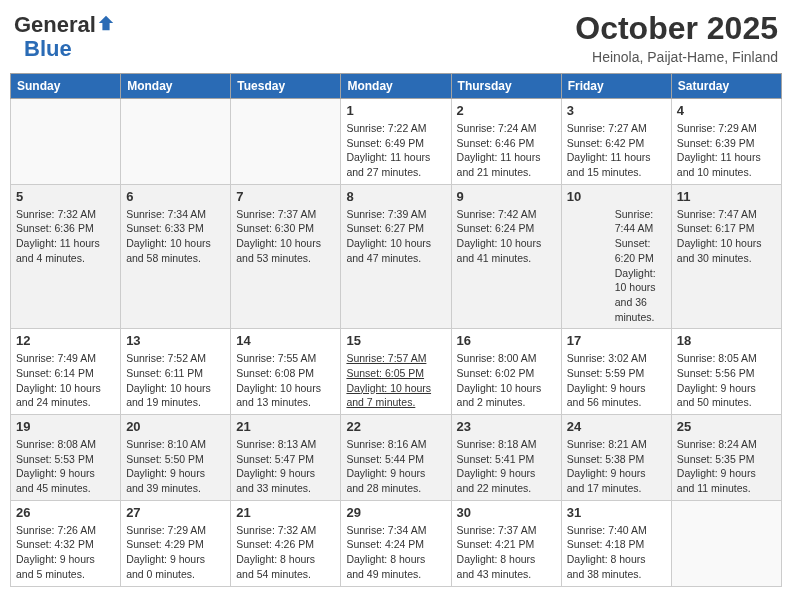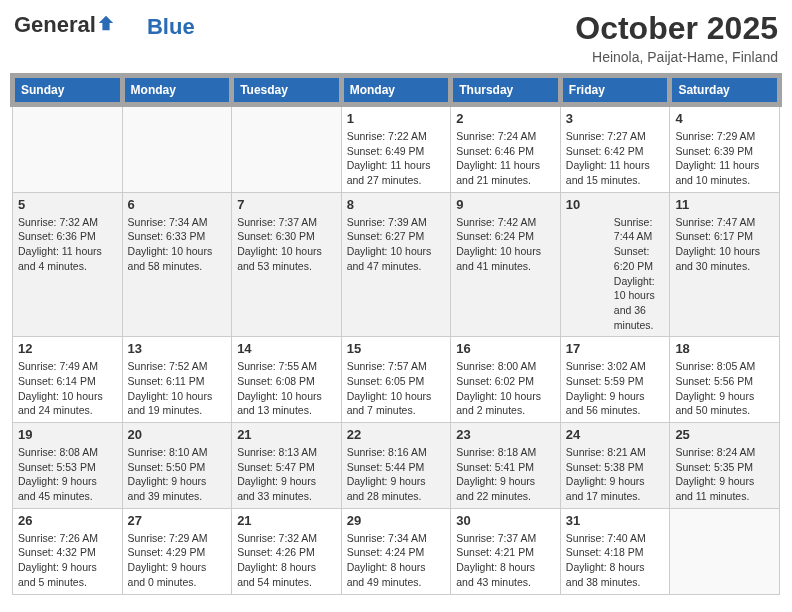--- a/index.html
+++ b/index.html
@@ -12,23 +12,23 @@
     }
     .header {
       display: flex;
       justify-content: space-between;
       align-items: flex-start;
       margin-bottom: 8px;
       padding: 0 4px;
     }
     .logo {
       display: flex;
+      flex-direction: column;
       align-items: flex-start;
       margin-top: 4px;
-      gap: 32px;
     }
     .logo-text {
       display: flex;
       align-items: baseline;
       font-size: 22px;
       font-weight: bold;
       line-height: 1;
     }
     .logo-general { color: #333; }
     .logo-blue { color: #2a6bb5; }
@@ -56,21 +56,21 @@
       border-collapse: collapse;
       font-size: 11px;
     }
     .calendar th {
       background-color: #2a6bb5;
       color: #fff;
       text-align: left;
       padding: 5px 6px;
       font-size: 12px;
       font-weight: bold;
-      border: 5px solid #a3a3a3;
+      border: 1px solid #a3a3a3;
     }
     .calendar td {
       border: 1px solid #ccc;
       vertical-align: top;
       padding: 4px 5px;
       width: calc(100% / 7);
       min-height: 80px;
       background: #fff;
     }
     .calendar td.empty {
@@ -95,21 +95,21 @@
 <body>
 
 <div class="header">
   <div class="logo">
     <div class="logo-text">
       <span class="logo-general">General</span>
       <svg class="logo-icon" viewBox="0 0 20 20">
         <polygon points="10,2 18,10 14,10 14,18 6,18 6,10 2,10" fill="#2a6bb5"></polygon>
       </svg>
     </div>
-    <span class="logo-blue" style="font-size:22px;font-weight:bold;color:#2a6bb5;">Blue</span>
+    <span class="logo-blue" style="font-size:22px;font-weight:bold;color:#2a6bb5;margin-left:10px;">Blue</span>
   </div>
   <div class="title-block">
     <div class="month-title">October 2025</div>
     <div class="location">Heinola, Paijat-Hame, Finland</div>
   </div>
 </div>
 
 <table class="calendar">
   <thead>
     <tr>
@@ -224,21 +224,21 @@
         </td>
         <td>
           <div class="day-number">14</div>
           <div class="day-info" style="white-space: pre-line;">Sunrise: 7:55 AM
 Sunset: 6:08 PM
 Daylight: 10 hours
 and 13 minutes.</div>
         </td>
         <td>
           <div class="day-number">15</div>
-          <div class="day-info" style="white-space: pre-line;">Sunrise: 7:57 AM
+          <div class="day-info" style="white-space: pre-line; text-decoration: underline;">Sunrise: 7:57 AM
 Sunset: 6:05 PM
 Daylight: 10 hours
 and 7 minutes.</div>
         </td>
         <td>
           <div class="day-number">16</div>
           <div class="day-info" style="white-space: pre-line;">Sunrise: 8:00 AM
 Sunset: 6:02 PM
 Daylight: 10 hours
 and 2 minutes.</div>

